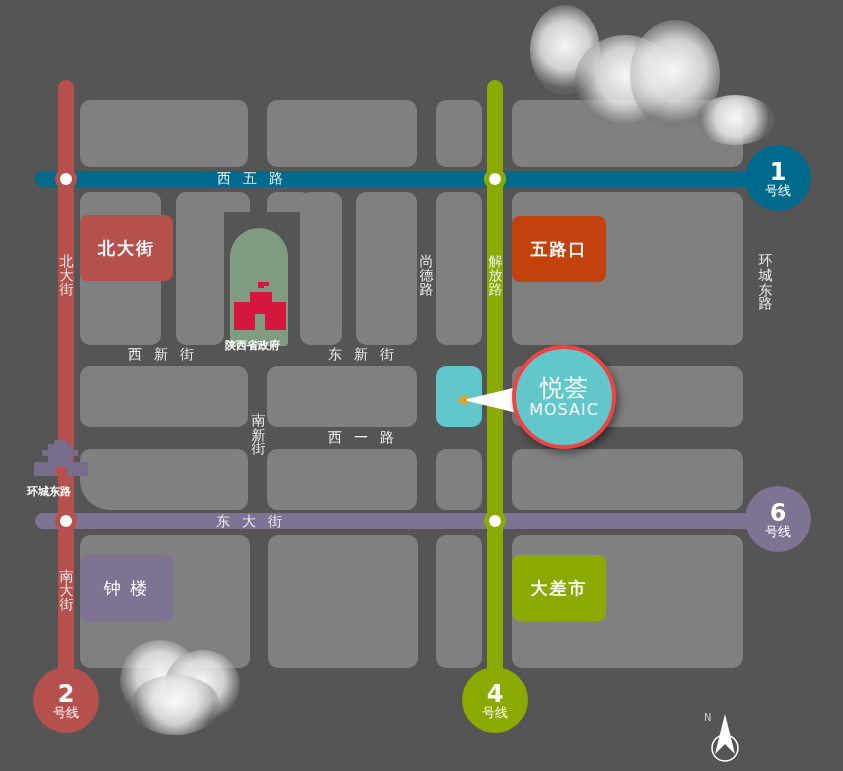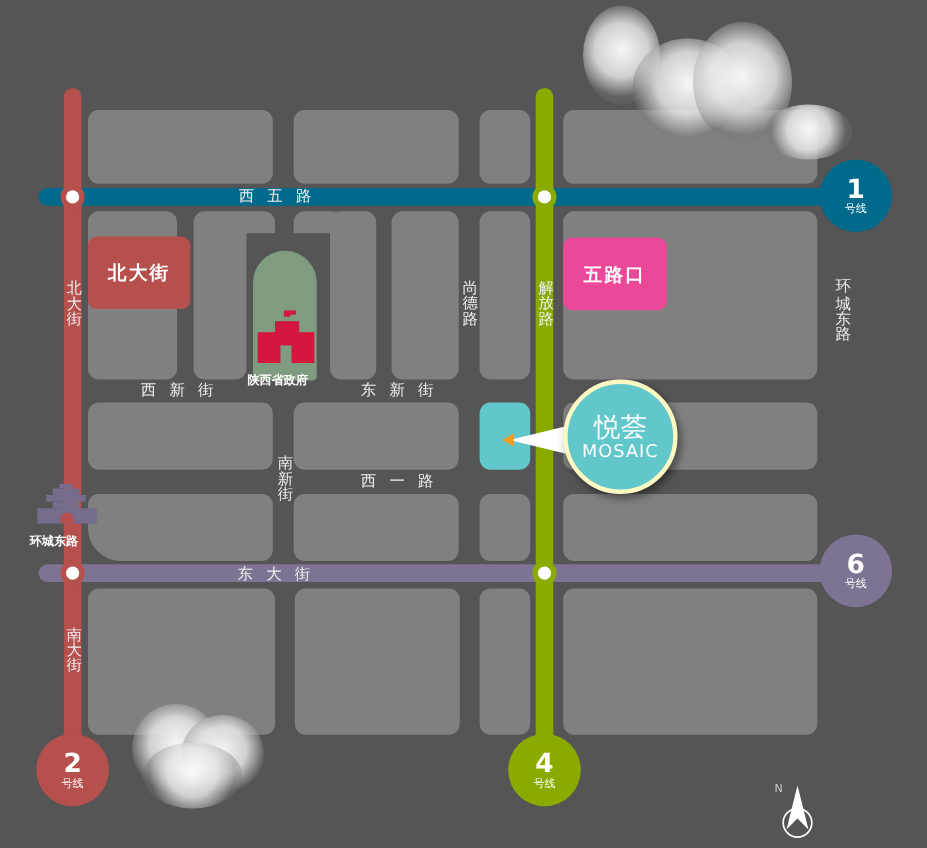--- a/index.html
+++ b/index.html
@@ -7,29 +7,29 @@
          font-family:"DejaVu Sans","Liberation Sans",sans-serif; }
   .map { position:absolute; left:0; top:0; width:843px; height:771px; }
   .block { position:absolute; background:#808080; border-radius:10px; }
   .block.target { background:#62c7cb; }
   .line { position:absolute; border-radius:8px; }
   .station { position:absolute; width:22px; height:22px; border-radius:50%; transform:translate(-50%,-50%); }
   .station::after { content:""; position:absolute; left:5px; top:5px; width:12px; height:12px; border-radius:50%; background:#fff; }
   .terminus { position:absolute; border-radius:50%; color:#fff; text-align:center; transform:translate(-50%,-50%);
               width:66px; height:66px; display:flex; flex-direction:column; align-items:center; justify-content:center; }
   .terminus .num { font-size:24px; font-weight:bold; line-height:24px; }
-  .terminus .lbl { font-size:10px; line-height:13px; }
+  .terminus .lbl { font-size:13px; line-height:13px; }
   .street { position:absolute; color:#eeeeee; font-size:14px; letter-spacing:12px; white-space:nowrap; }
   .vstreet { position:absolute; color:#eeeeee; font-size:14px; writing-mode:vertical-rl; letter-spacing:14px; }
   .bubble { position:absolute; color:#fff; font-size:17px; font-weight:bold; display:flex; align-items:center; justify-content:center; border-radius:8px; letter-spacing:2px; }
   .bubble-tail { position:absolute; width:0; height:0; }
   .small-label { position:absolute; color:#ffffff; font-size:11px; white-space:nowrap; font-weight:bold; }
   .cloud { position:absolute; border-radius:50%; background:radial-gradient(circle at 50% 45%, rgba(255,255,255,0.95) 0%, rgba(230,230,230,0.85) 40%, rgba(120,120,120,0.4) 70%, rgba(85,85,85,0) 100%); }
   .mosaic { position:absolute; left:512px; top:345px; width:96px; height:96px; border-radius:50%; background:#62c7cb;
-            border:4px solid #fef9c3; box-shadow:3px 4px 8px rgba(0,0,0,0.45); color:#fff; text-align:center;
+            border:4px solid #ef4444; box-shadow:3px 4px 8px rgba(0,0,0,0.45); color:#fff; text-align:center;
             display:flex; flex-direction:column; align-items:center; justify-content:center; }
   .mosaic .cn { font-size:24px; line-height:26px; }
   .mosaic .en { font-size:16px; line-height:18px; letter-spacing:1px; }
 </style>
 </head>
 <body>
 
 <div class="map">
 
   <div class="block" style="left:80px;top:100px;width:168px;height:67px;"></div>
@@ -99,29 +99,31 @@
   </div>
 
   <svg class="bubble-tail" style="left:80px;top:196px;" width="40" height="24">
       <polygon points="4,0 36,20 14,22" fill="#b5504c"></polygon>
     </svg>
   <div class="bubble" style="left:80px;top:215px;width:93px;height:66px;background:#b5504c;">北大街</div>
 
   <svg class="bubble-tail" style="left:514px;top:196px;" width="40" height="24">
       <polygon points="2,0 34,20 12,22" fill="#006a8c"></polygon>
     </svg>
-  <div class="bubble" style="left:512px;top:216px;width:94px;height:66px;background:#ec4899;">五路口</div>
+  <div class="bubble" style="left:512px;top:216px;width:94px;height:66px;background:#c2410c;">五路口</div>
 
   <svg class="bubble-tail" style="left:80px;top:536px;" width="40" height="24">
       <polygon points="4,0 36,20 14,22" fill="#7e7393"></polygon>
     </svg>
+  <div class="bubble" style="left:80px;top:555px;width:93px;height:66px;background:#7e7393;font-weight:normal;">钟 楼</div>
 
   <svg class="bubble-tail" style="left:514px;top:536px;" width="40" height="24">
       <polygon points="2,0 34,20 12,22" fill="#8aaa00"></polygon>
     </svg>
+  <div class="bubble" style="left:512px;top:555px;width:94px;height:66px;background:#8aaa00;">大差市</div>
 
   <div class="street" style="left:217px;top:170px;">西五路</div>
   <div class="street" style="left:128px;top:346px;">西新街</div>
   <div class="street" style="left:328px;top:346px;">东新街</div>
   <div class="street" style="left:328px;top:429px;">西一路</div>
   <div class="street" style="left:216px;top:513px;">东大街</div>
   <div class="vstreet" style="left:58px;top:243px;">北大街</div>
   <div class="vstreet" style="left:58px;top:558px;">南大街</div>
   <div class="vstreet" style="left:250px;top:402px;">南新街</div>
   <div class="vstreet" style="left:418px;top:243px;">尚德路</div>

